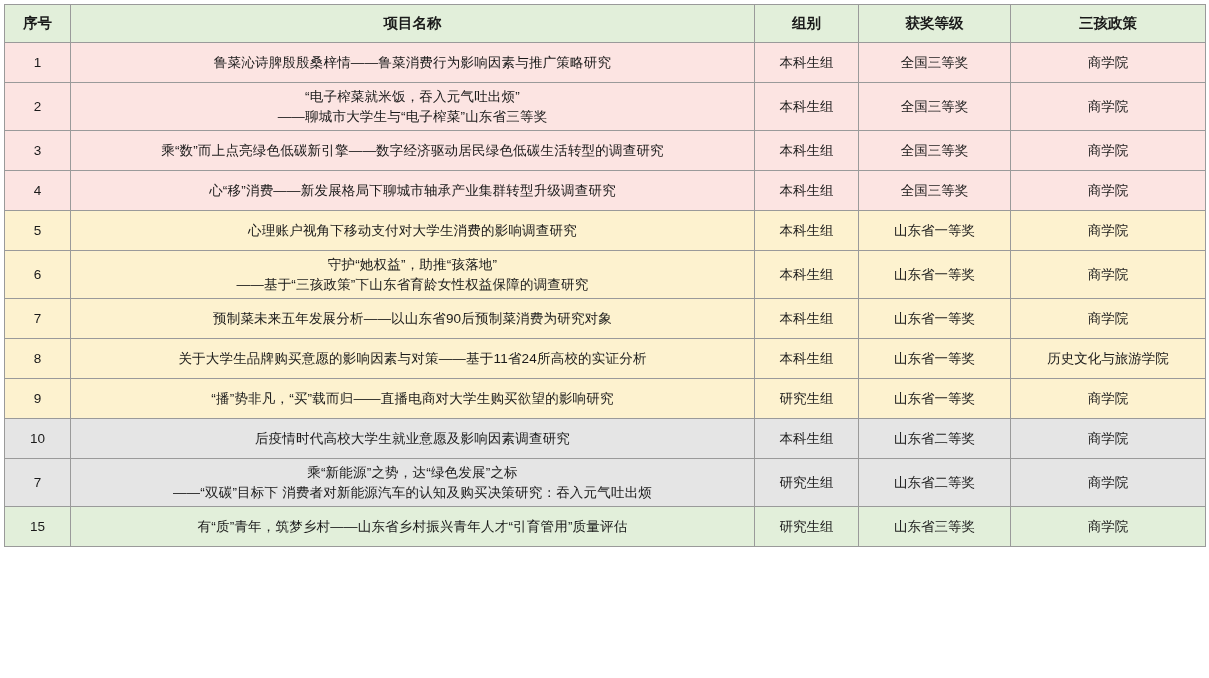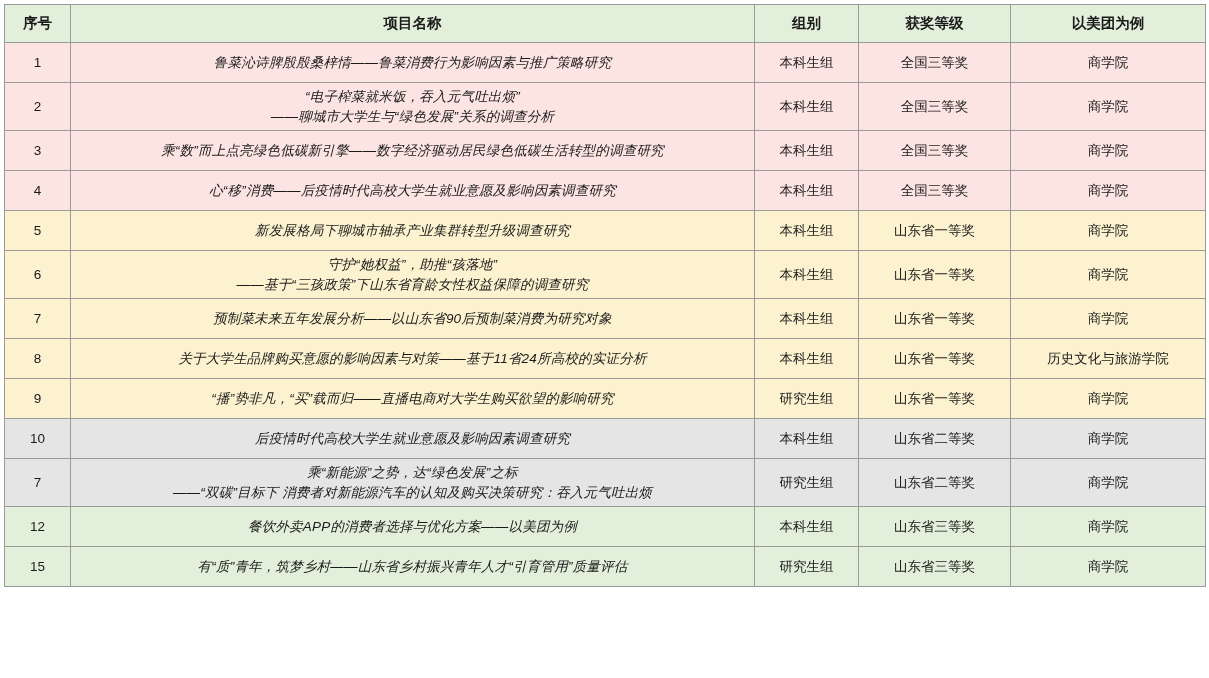--- a/index.html
+++ b/index.html
@@ -45,21 +45,21 @@
     font-size: 14.5px;
     height: 38px;
   }
   table.award-table tbody td {
     height: 40px;
   }
   td.title-cell {
     font-size: 13.5px;
     letter-spacing: 0.2px;
   }
-  td.title-cell .line { display: block; font-style: italic; }
+  td.title-cell .line { display: block; }
   
   tr.tint-pink   td { background: #fce4e2; }
   tr.tint-cream  td { background: #fdf2cf; }
   tr.tint-blue   td { background: #e5e5e5; }
   tr.tint-green  td { background: #e2efda; }
   .idx { font-size: 14px; }
 </style>
 </head>
 <body>
 
@@ -71,65 +71,65 @@
       <col class="c-group">
       <col class="c-level">
       <col class="c-unit">
     </colgroup>
     <thead>
       <tr>
         <th>序号</th>
         <th>项目名称</th>
         <th>组别</th>
         <th>获奖等级</th>
-        <th>以美团为例</th>
+        <th>三孩政策</th>
       </tr>
     </thead>
     <tbody id="table-body">
         <tr class="tint-pink">
           <td class="idx">1</td>
           <td class="title-cell">
             <span class="line">鲁菜沁诗脾殷殷桑梓情――鲁菜消费行为影响因素与推广策略研究</span>
           </td>
           <td>本科生组</td>
           <td>全国三等奖</td>
           <td>商学院</td>
         </tr>
         <tr class="tint-pink">
           <td class="idx">2</td>
           <td class="title-cell">
             <span class="line">“电子榨菜就米饭，吞入元气吐出烦”</span>
-            <span class="line">――聊城市大学生与“绿色发展”关系的调查分析</span>
+            <span class="line">――聊城市大学生与“电子榨菜”山东省三等奖</span>
           </td>
           <td>本科生组</td>
           <td>全国三等奖</td>
           <td>商学院</td>
         </tr>
         <tr class="tint-pink">
           <td class="idx">3</td>
           <td class="title-cell">
             <span class="line">乘“数”而上点亮绿色低碳新引擎――数字经济驱动居民绿色低碳生活转型的调查研究</span>
           </td>
           <td>本科生组</td>
           <td>全国三等奖</td>
           <td>商学院</td>
         </tr>
         <tr class="tint-pink">
           <td class="idx">4</td>
           <td class="title-cell">
-            <span class="line">心“移”消费――后疫情时代高校大学生就业意愿及影响因素调查研究</span>
+            <span class="line">心“移”消费――新发展格局下聊城市轴承产业集群转型升级调查研究</span>
           </td>
           <td>本科生组</td>
           <td>全国三等奖</td>
           <td>商学院</td>
         </tr>
         <tr class="tint-cream">
           <td class="idx">5</td>
           <td class="title-cell">
-            <span class="line">新发展格局下聊城市轴承产业集群转型升级调查研究</span>
+            <span class="line">心理账户视角下移动支付对大学生消费的影响调查研究</span>
           </td>
           <td>本科生组</td>
           <td>山东省一等奖</td>
           <td>商学院</td>
         </tr>
         <tr class="tint-cream">
           <td class="idx">6</td>
           <td class="title-cell">
             <span class="line">守护“她权益”，助推“孩落地”</span>
             <span class="line">――基于“三孩政策”下山东省育龄女性权益保障的调查研究</span>
@@ -175,29 +175,20 @@
           <td>商学院</td>
         </tr>
         <tr class="tint-blue">
           <td class="idx">7</td>
           <td class="title-cell">
             <span class="line">乘“新能源”之势，达“绿色发展”之标</span>
             <span class="line">――“双碳”目标下 消费者对新能源汽车的认知及购买决策研究：吞入元气吐出烦</span>
           </td>
           <td>研究生组</td>
           <td>山东省二等奖</td>
-          <td>商学院</td>
-        </tr>
-        <tr class="tint-green">
-          <td class="idx">12</td>
-          <td class="title-cell">
-            <span class="line">餐饮外卖APP的消费者选择与优化方案――以美团为例</span>
-          </td>
-          <td>本科生组</td>
-          <td>山东省三等奖</td>
           <td>商学院</td>
         </tr>
         <tr class="tint-green">
           <td class="idx">15</td>
           <td class="title-cell">
             <span class="line">有“质”青年，筑梦乡村――山东省乡村振兴青年人才“引育管用”质量评估</span>
           </td>
           <td>研究生组</td>
           <td>山东省三等奖</td>
           <td>商学院</td>

